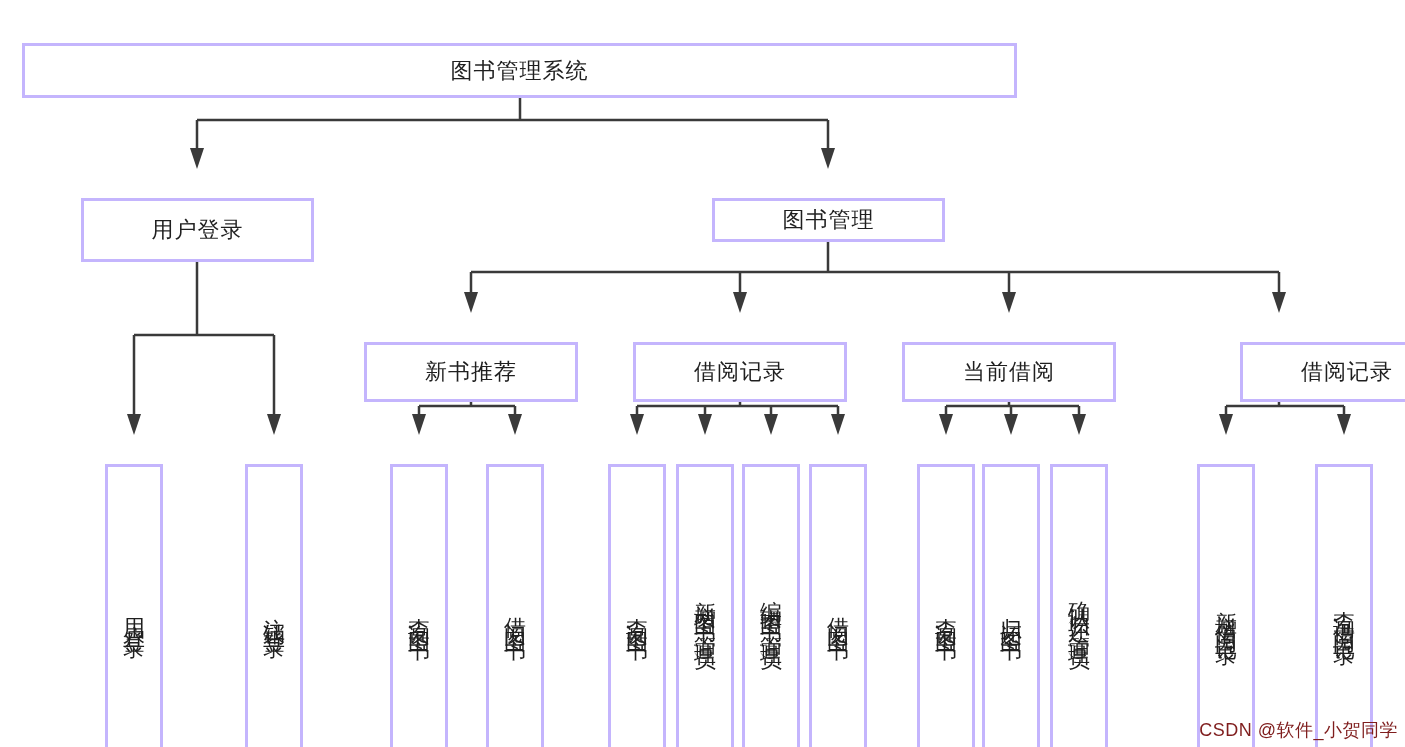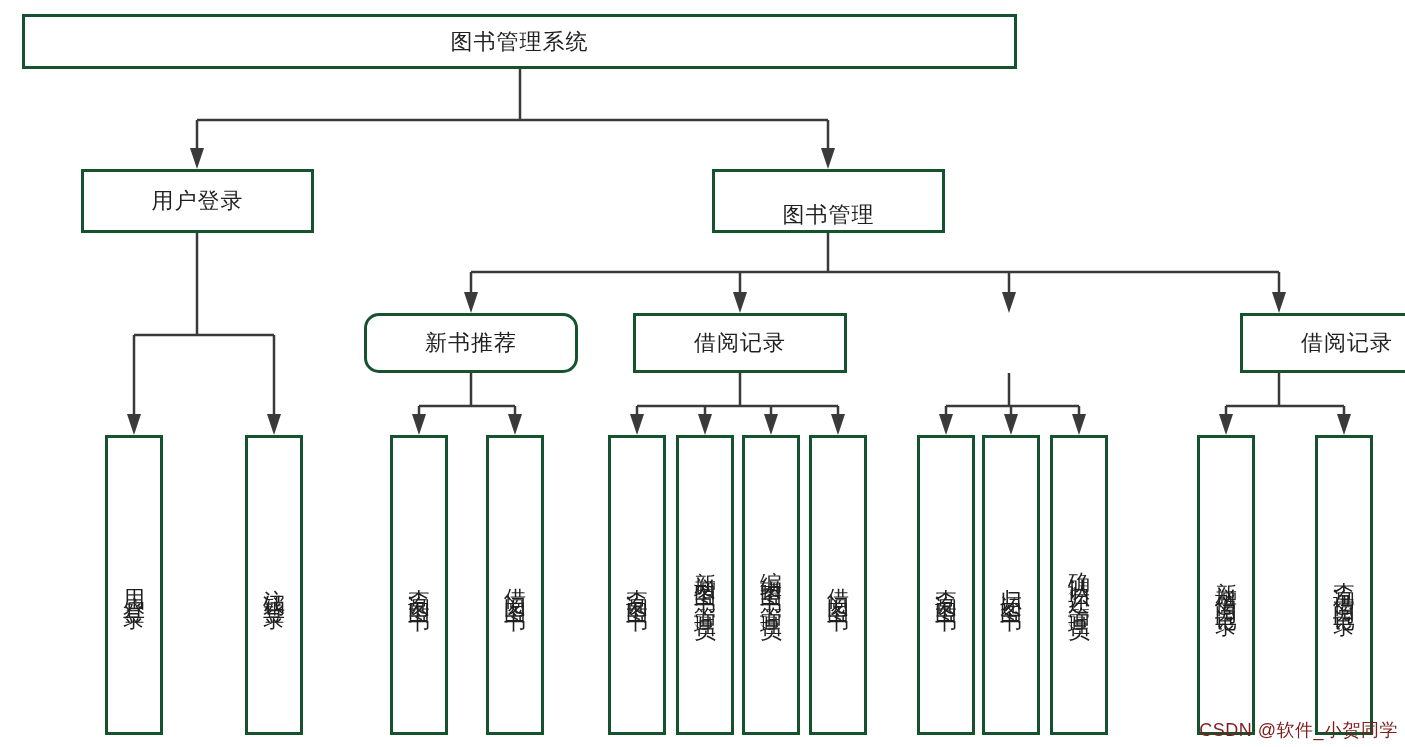--- a/index.html
+++ b/index.html
@@ -19,26 +19,27 @@
     position: absolute;
     left: 0;
     top: 0;
     width: 1405px;
     height: 747px;
   }
   .node {
     position: absolute;
     box-sizing: border-box;
     background: #ffffff;
-    border: 3px solid #14532d;
+    border: 3px solid #c4b5fd;
     display: flex;
     align-items: center;
     justify-content: center;
     color: #1f1f1f;
     text-align: center;
+    margin-top: 29px;
   }
   .hnode span {
     font-size: 22px;
     letter-spacing: 1px;
     white-space: nowrap;
   }
   .leaf span {
     writing-mode: vertical-rl;
     text-orientation: mixed;
     font-size: 22px;
@@ -104,29 +105,32 @@
     </g>
   </svg>
 
   <div class="node hnode" style="left:22px; top:14px; width:995px; height:55px;">
     <span>图书管理系统</span>
   </div>
 
   <div class="node hnode" style="left:81px; top:169px; width:233px; height:64px;">
     <span>用户登录</span>
   </div>
-  <div class="node hnode" style="left:712px; top:169px; width:233px; height:64px;align-items:flex-end;">
+  <div class="node hnode" style="left:712px; top:169px; width:233px; height:44px;">
     <span>图书管理</span>
   </div>
 
-  <div class="node hnode" style="left:364px; top:313px; width:214px; height:60px;border-radius:15px;">
+  <div class="node hnode" style="left:364px; top:313px; width:214px; height:60px;">
     <span>新书推荐</span>
   </div>
   <div class="node hnode" style="left:633px; top:313px; width:214px; height:60px;">
     <span>借阅记录</span>
+  </div>
+  <div class="node hnode" style="left:902px; top:313px; width:214px; height:60px;">
+    <span>当前借阅</span>
   </div>
   <div class="node hnode" style="left:1240px; top:313px; width:214px; height:60px;">
     <span>借阅记录</span>
   </div>
 
   <div class="node leaf" style="left:105px; top:435px; width:58px; height:300px;">
     <span>用户登录</span>
   </div>
   <div class="node leaf" style="left:245px; top:435px; width:58px; height:300px;">
     <span>注销登录</span>

